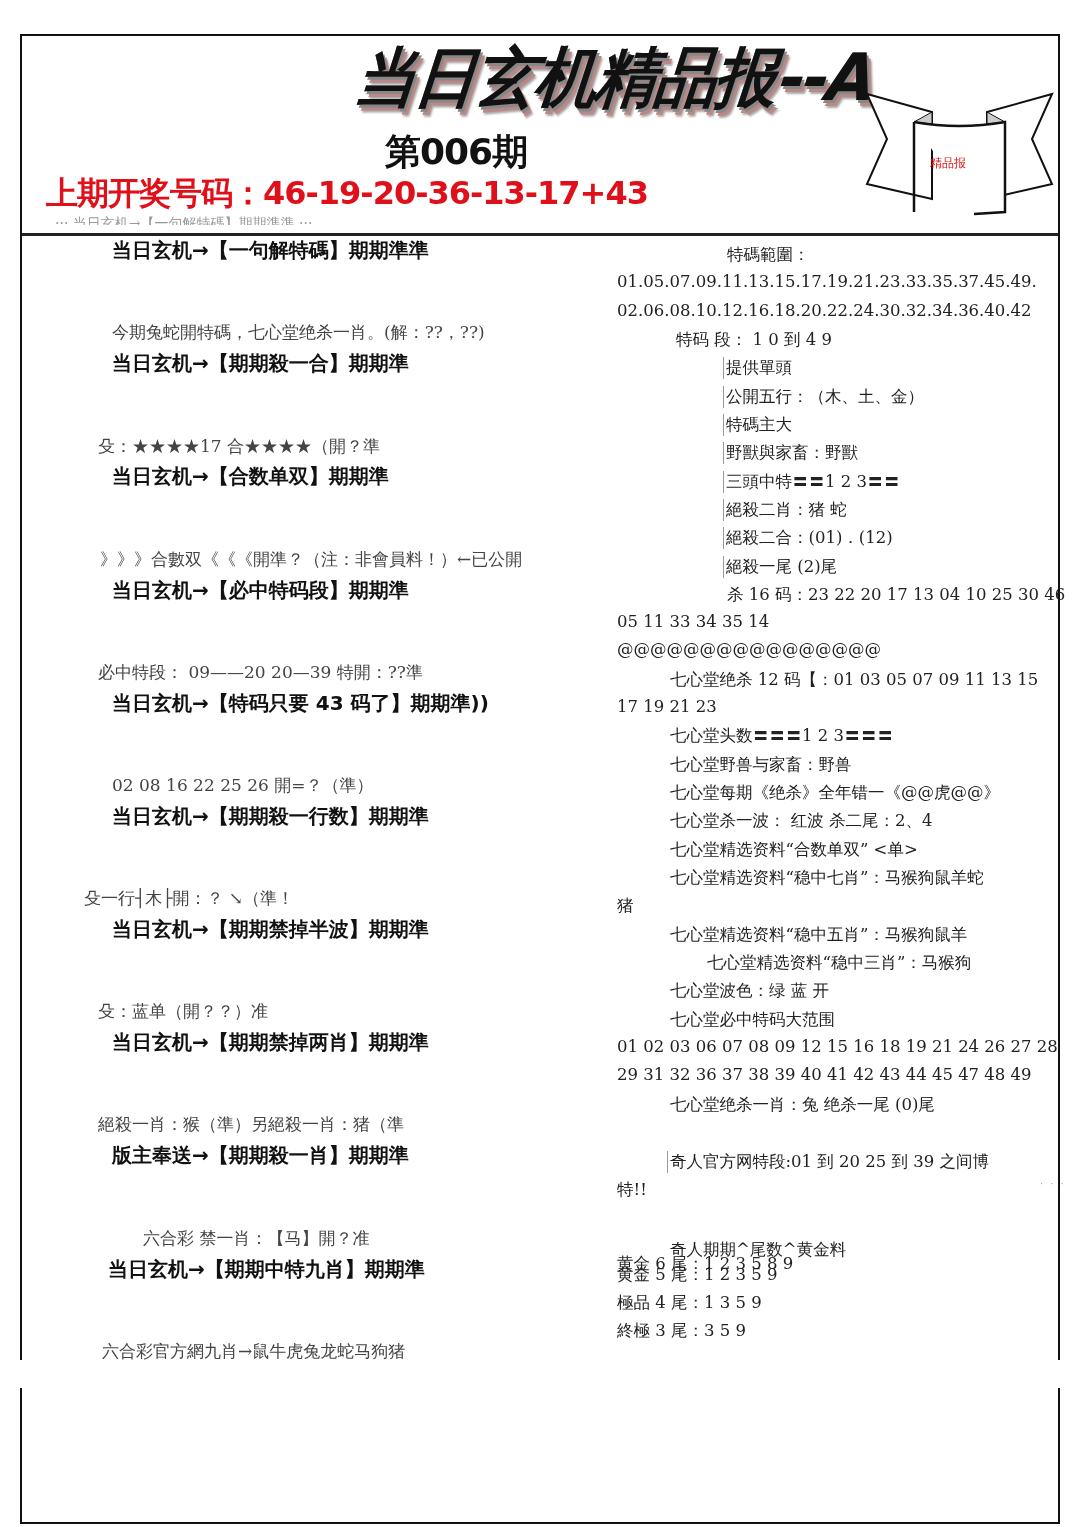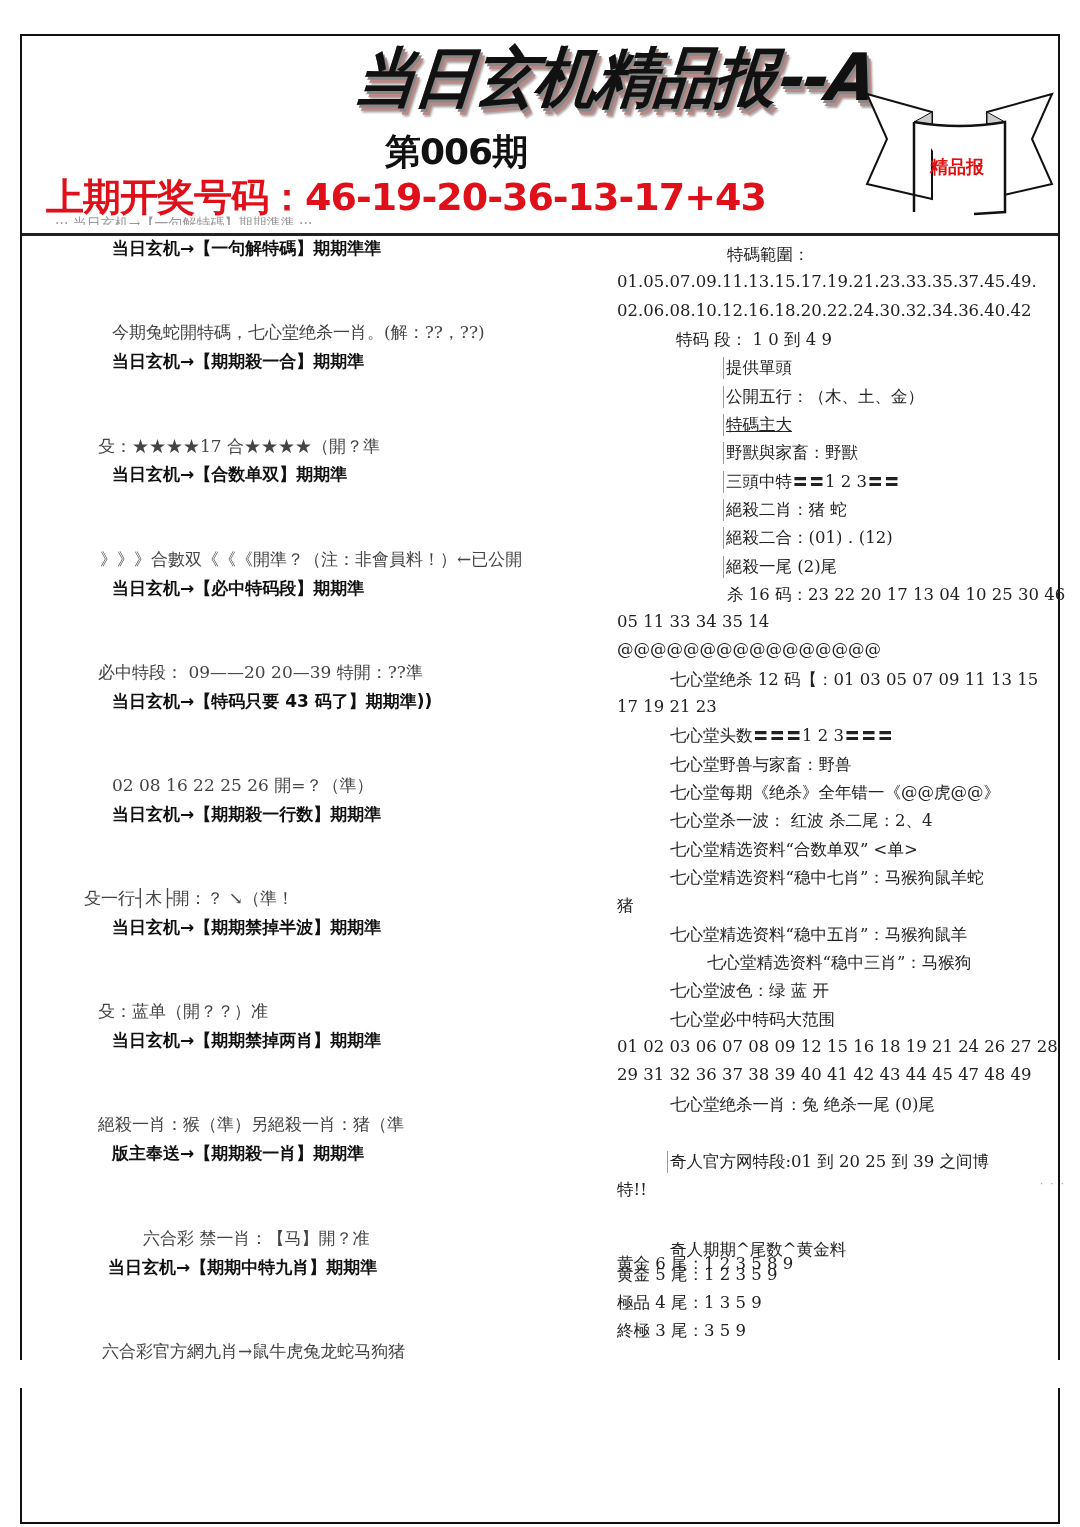--- a/index.html
+++ b/index.html
@@ -11,28 +11,28 @@
   .header-line { position:absolute; left:22px; top:233px; width:1036px; height:3px; background:#222; }
   .masthead { position:absolute; left:360px; top:38px; font-family:"DejaVu Sans",sans-serif;
               font-weight:bold; font-size:62px; letter-spacing:-2px; line-height:80px;
               color:#111; transform:skewX(-18deg) scaleY(1.05);
               text-shadow: 3px 3px 0 #888, 6px 6px 0 #b88, 8px 8px 2px #aaa;
               background:linear-gradient(180deg,#333 0%,#777 50%,#222 100%);
               -webkit-background-clip:text; }
   .issue { position:absolute; left:385px; top:128px; font-family:"DejaVu Sans",sans-serif;
            font-weight:bold; font-size:36px; color:#111; letter-spacing:-1px; }
   .last-draw { position:absolute; left:46px; top:172px; font-family:"DejaVu Sans",sans-serif;
-               font-weight:bold; font-size:38px; color:#e0101a; letter-spacing:-1px; }
+               font-weight:bold; font-size:32px; color:#e0101a; letter-spacing:-1px; }
   .badge { position:absolute; left:862px; top:84px; width:196px; height:150px; }
   .badge-text { position:absolute; left:930px; top:155px; font-family:"DejaVu Sans",sans-serif;
-                font-weight:bold; font-size:18px; color:#e01010; }
+                font-weight:normal; font-size:12px; color:#e01010; }
   .faint-line { position:absolute; left:55px; top:215px; width:320px; height:10px;
                 font-size:14px; color:#999; overflow:hidden; }
   .lline { position:absolute; font-size:17px; white-space:nowrap; color:#444; }
-  .lline.bold { font-weight:bold; color:#111; font-family:"DejaVu Sans",sans-serif; font-size:17px; }
+  .lline.bold { font-weight:bold; color:#111; font-family:"DejaVu Sans",sans-serif; font-size:20px; }
   .rline { position:absolute; font-size:16.5px; white-space:nowrap; color:#222; }
   .bar { border-left:1px solid #999; padding-left:2px; }
   .dots { position:absolute; left:1040px; top:1178px; font-size:10px; color:#999; letter-spacing:2px; }
 </style>
 </head>
 <body>
 
 <div class="frame"></div>
 <div class="gap-cover"></div>
 <div class="header-line"></div>
@@ -75,21 +75,21 @@
     <div class="lline bold" style="left: 108px; top: 1256px;">当日玄机→【期期中特九肖】期期準</div>
     <div class="lline" style="left: 102px; top: 1340px;">六合彩官方網九肖→鼠牛虎兔龙蛇马狗猪</div>
   </div>
 <div id="right-col">
     <div class="rline" style="left: 727px; top: 244px;">特碼範圍：</div>
     <div class="rline" style="left: 617px; top: 272px;">01.05.07.09.11.13.15.17.19.21.23.33.35.37.45.49.</div>
     <div class="rline" style="left: 617px; top: 301px;">02.06.08.10.12.16.18.20.22.24.30.32.34.36.40.42</div>
     <div class="rline" style="left: 676px; top: 329px;">特码 段： 1 0 到 4 9</div>
     <div class="rline bar" style="left: 723px; top: 357px;">提供單頭</div>
     <div class="rline bar" style="left: 723px; top: 386px;">公開五行：（木、土、金）</div>
-    <div class="rline bar" style="left: 723px; top: 414px; text-decoration: underline;">特碼主大</div>
+    <div class="rline bar" style="left: 723px; top: 414px;">特碼主大</div>
     <div class="rline bar" style="left: 723px; top: 442px;">野獸與家畜：野獸</div>
     <div class="rline bar" style="left: 723px; top: 471px;">三頭中特〓〓1 2 3〓〓</div>
     <div class="rline bar" style="left: 723px; top: 499px;">絕殺二肖：猪 蛇</div>
     <div class="rline bar" style="left: 723px; top: 527px; text-align: right;">絕殺二合：(01)．(12)</div>
     <div class="rline bar" style="left: 723px; top: 556px;">絕殺一尾 (2)尾</div>
     <div class="rline" style="left: 727px; top: 584px;">杀 16 码：23 22 20 17 13 04 10 25 30 46</div>
     <div class="rline" style="left: 617px; top: 612px;">05 11 33 34 35 14</div>
     <div class="rline" style="left: 617px; top: 640px;">@@@@@@@@@@@@@@@@</div>
     <div class="rline" style="left: 670px; top: 669px;">七心堂绝杀 12 码【：01 03 05 07 09 11 13 15</div>
     <div class="rline" style="left: 617px; top: 697px;">17 19 21 23</div>

